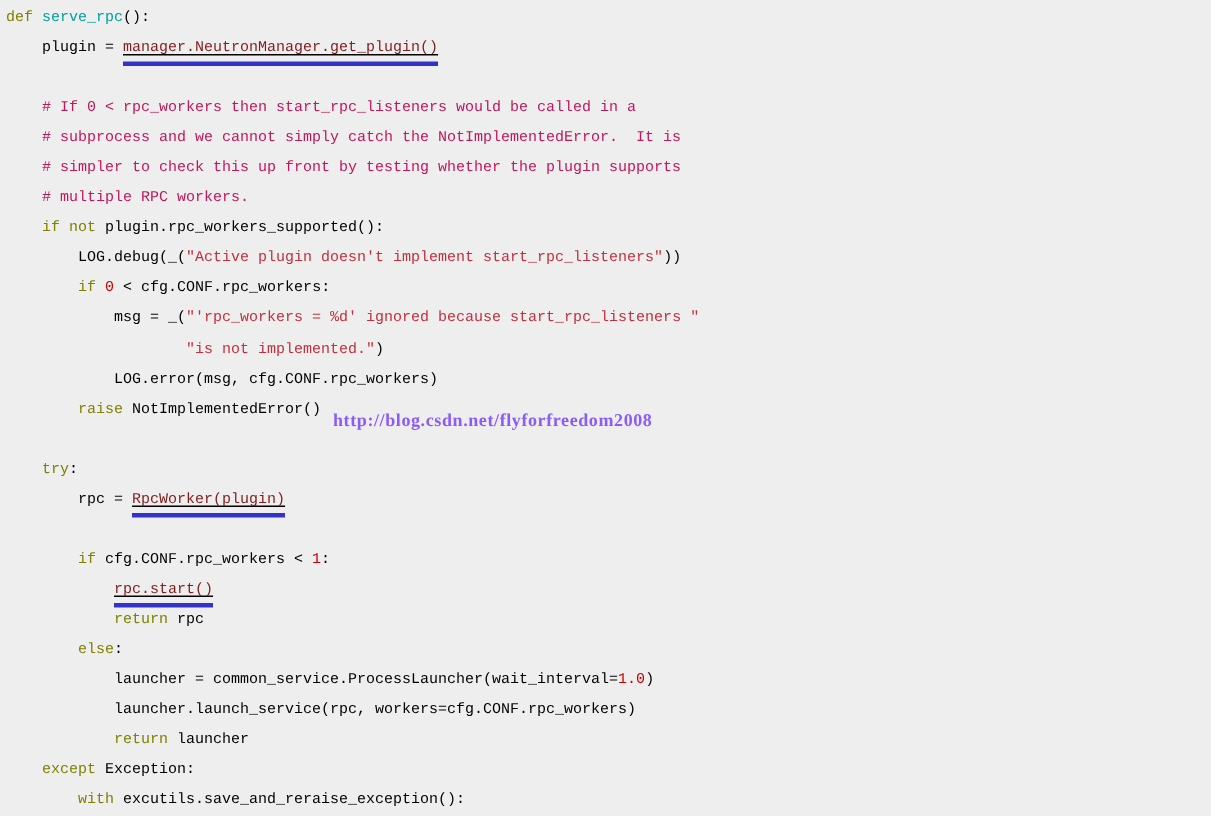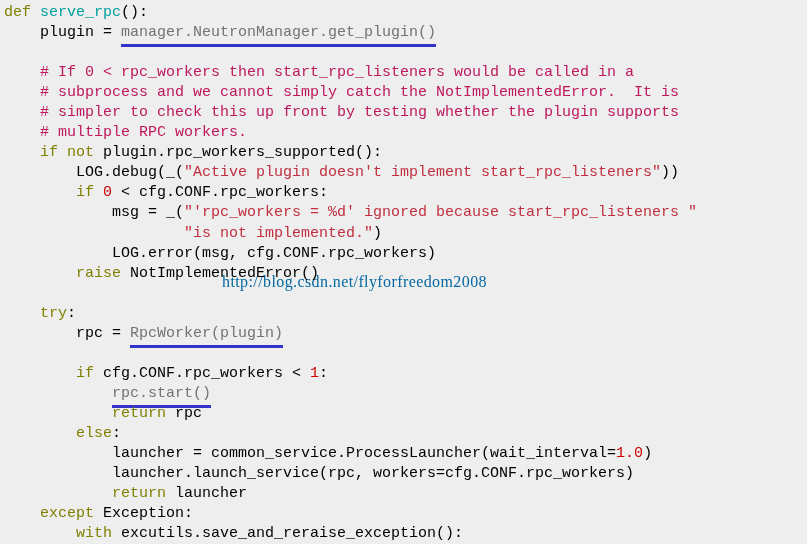--- a/index.html
+++ b/index.html
@@ -20,21 +20,21 @@
     height: 544px;
     background: #eeeeee;
     padding: 0;
     box-sizing: border-box;
   }
 
   .code-area {
     position: relative;
     z-index: 2;
     padding: 3px 0 0 4px;
-    font-size: 15px;
+    font-size: 10px;
     line-height: 20.05px;
     letter-spacing: 0px;
     white-space: pre;
     color: #000000;
   }
 
   .code-line {
     white-space: pre;
     height: 20.05px;
     position: relative;
@@ -44,21 +44,22 @@
   .tok-plain    { color: #000000; }
   .tok-keyword  { color: #808000; }
   .tok-func     { color: #00a0a0; }
   .tok-comment  { color: #be185d; }
   .tok-string   { color: #c03040; }
   .tok-class    { color: #000000; }
   .tok-number   { color: #cc0000; }
 
   
   .tok-link {
-    color: #737373;
+    color: #7f1d1d;
+    text-decoration: underline;
     text-decoration-color: #000000;
     text-decoration-thickness: 1px;
     text-underline-offset: 2px;
     position: relative;
   }
   
   .tok-link::after {
     content: "";
     position: absolute;
     left: 0;
@@ -66,25 +67,26 @@
     bottom: -6px;
     height: 3px;
     background: #3333cc;
   }
 
   
   .watermark {
     position: absolute;
     z-index: 1;
     font-family: "Liberation Serif", "DejaVu Serif", serif;
-    font-size: 16px;
-    color: #0369a1;
+    font-size: 12px;
+    color: #8b5cf6;
     letter-spacing: 0.4px;
     white-space: nowrap;
     pointer-events: none;
+    font-weight: bold;
   }
 </style>
 </head>
 <body>
 
 <div id="code-viewer">
 
   <div class="watermark" style="left: 222px; top: 273px;">http://blog.csdn.net/flyforfreedom2008</div>
 
   <div class="code-area" id="code-area"><div class="code-line"><span class="tok-keyword">def</span><span class="tok-plain"> </span><span class="tok-func">serve_rpc</span><span class="tok-plain">():</span></div><div class="code-line"><span class="tok-plain">    plugin = </span><span class="tok-link">manager.NeutronManager.get_plugin()</span></div><div class="code-line">&nbsp;</div><div class="code-line"><span class="tok-comment">    # If 0 &lt; rpc_workers then start_rpc_listeners would be called in a</span></div><div class="code-line"><span class="tok-comment">    # subprocess and we cannot simply catch the NotImplementedError.  It is</span></div><div class="code-line"><span class="tok-comment">    # simpler to check this up front by testing whether the plugin supports</span></div><div class="code-line"><span class="tok-comment">    # multiple RPC workers.</span></div><div class="code-line"><span class="tok-plain">    </span><span class="tok-keyword">if not</span><span class="tok-plain"> plugin.rpc_workers_supported():</span></div><div class="code-line"><span class="tok-plain">        LOG.debug(_(</span><span class="tok-string">"Active plugin doesn't implement start_rpc_listeners"</span><span class="tok-plain">))</span></div><div class="code-line"><span class="tok-plain">        </span><span class="tok-keyword">if</span><span class="tok-plain"> </span><span class="tok-number">0</span><span class="tok-plain"> &lt; cfg.CONF.rpc_workers:</span></div><div class="code-line"><span class="tok-plain">            msg = _(</span><span class="tok-string">"'rpc_workers = %d' ignored because start_rpc_listeners "</span></div><div class="code-line"><span class="tok-plain">                    </span><span class="tok-string">"is not implemented."</span><span class="tok-plain">)</span></div><div class="code-line"><span class="tok-plain">            LOG.error(msg, cfg.CONF.rpc_workers)</span></div><div class="code-line"><span class="tok-plain">        </span><span class="tok-keyword">raise</span><span class="tok-plain"> </span><span class="tok-class">NotImplementedError</span><span class="tok-plain">()</span></div><div class="code-line">&nbsp;</div><div class="code-line"><span class="tok-plain">    </span><span class="tok-keyword">try</span><span class="tok-plain">:</span></div><div class="code-line"><span class="tok-plain">        rpc = </span><span class="tok-link">RpcWorker(plugin)</span></div><div class="code-line">&nbsp;</div><div class="code-line"><span class="tok-plain">        </span><span class="tok-keyword">if</span><span class="tok-plain"> cfg.CONF.rpc_workers &lt; </span><span class="tok-number">1</span><span class="tok-plain">:</span></div><div class="code-line"><span class="tok-plain">            </span><span class="tok-link">rpc.start()</span></div><div class="code-line"><span class="tok-plain">            </span><span class="tok-keyword">return</span><span class="tok-plain"> rpc</span></div><div class="code-line"><span class="tok-plain">        </span><span class="tok-keyword">else</span><span class="tok-plain">:</span></div><div class="code-line"><span class="tok-plain">            launcher = common_service.ProcessLauncher(wait_interval=</span><span class="tok-number">1.0</span><span class="tok-plain">)</span></div><div class="code-line"><span class="tok-plain">            launcher.launch_service(rpc, workers=cfg.CONF.rpc_workers)</span></div><div class="code-line"><span class="tok-plain">            </span><span class="tok-keyword">return</span><span class="tok-plain"> launcher</span></div><div class="code-line"><span class="tok-plain">    </span><span class="tok-keyword">except</span><span class="tok-plain"> </span><span class="tok-class">Exception</span><span class="tok-plain">:</span></div><div class="code-line"><span class="tok-plain">        </span><span class="tok-keyword">with</span><span class="tok-plain"> excutils.save_and_reraise_exception():</span></div></div>

